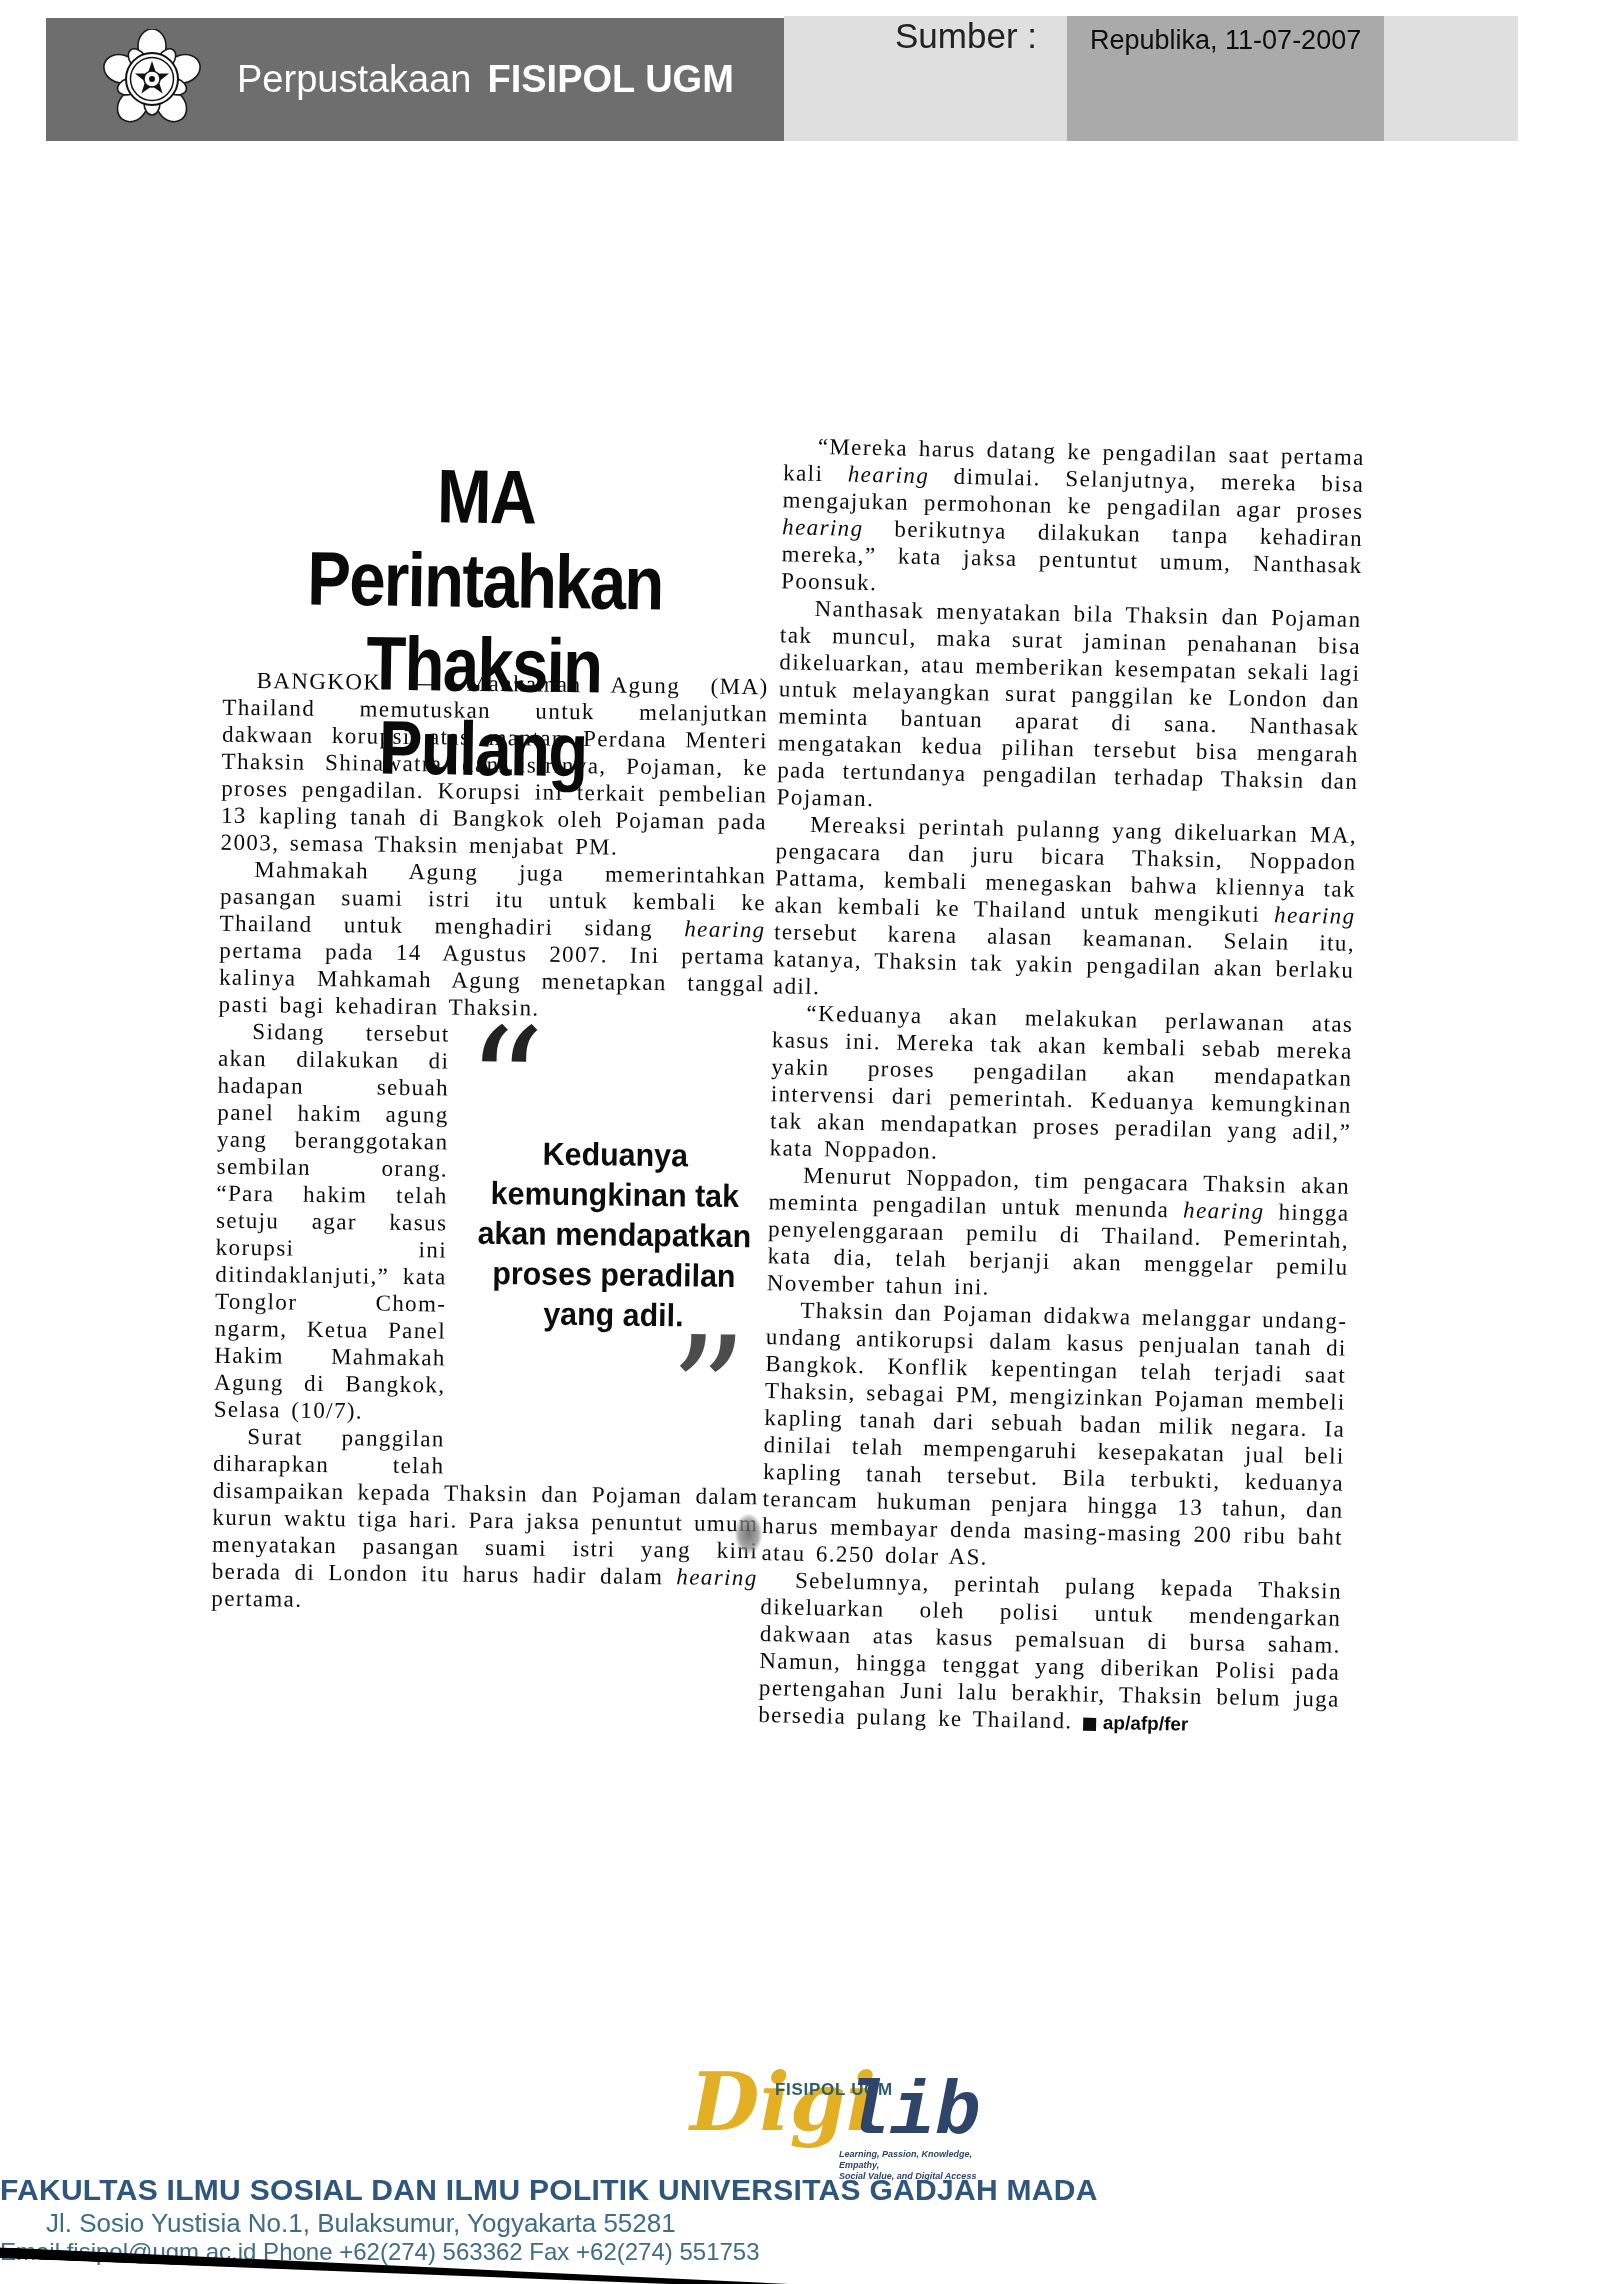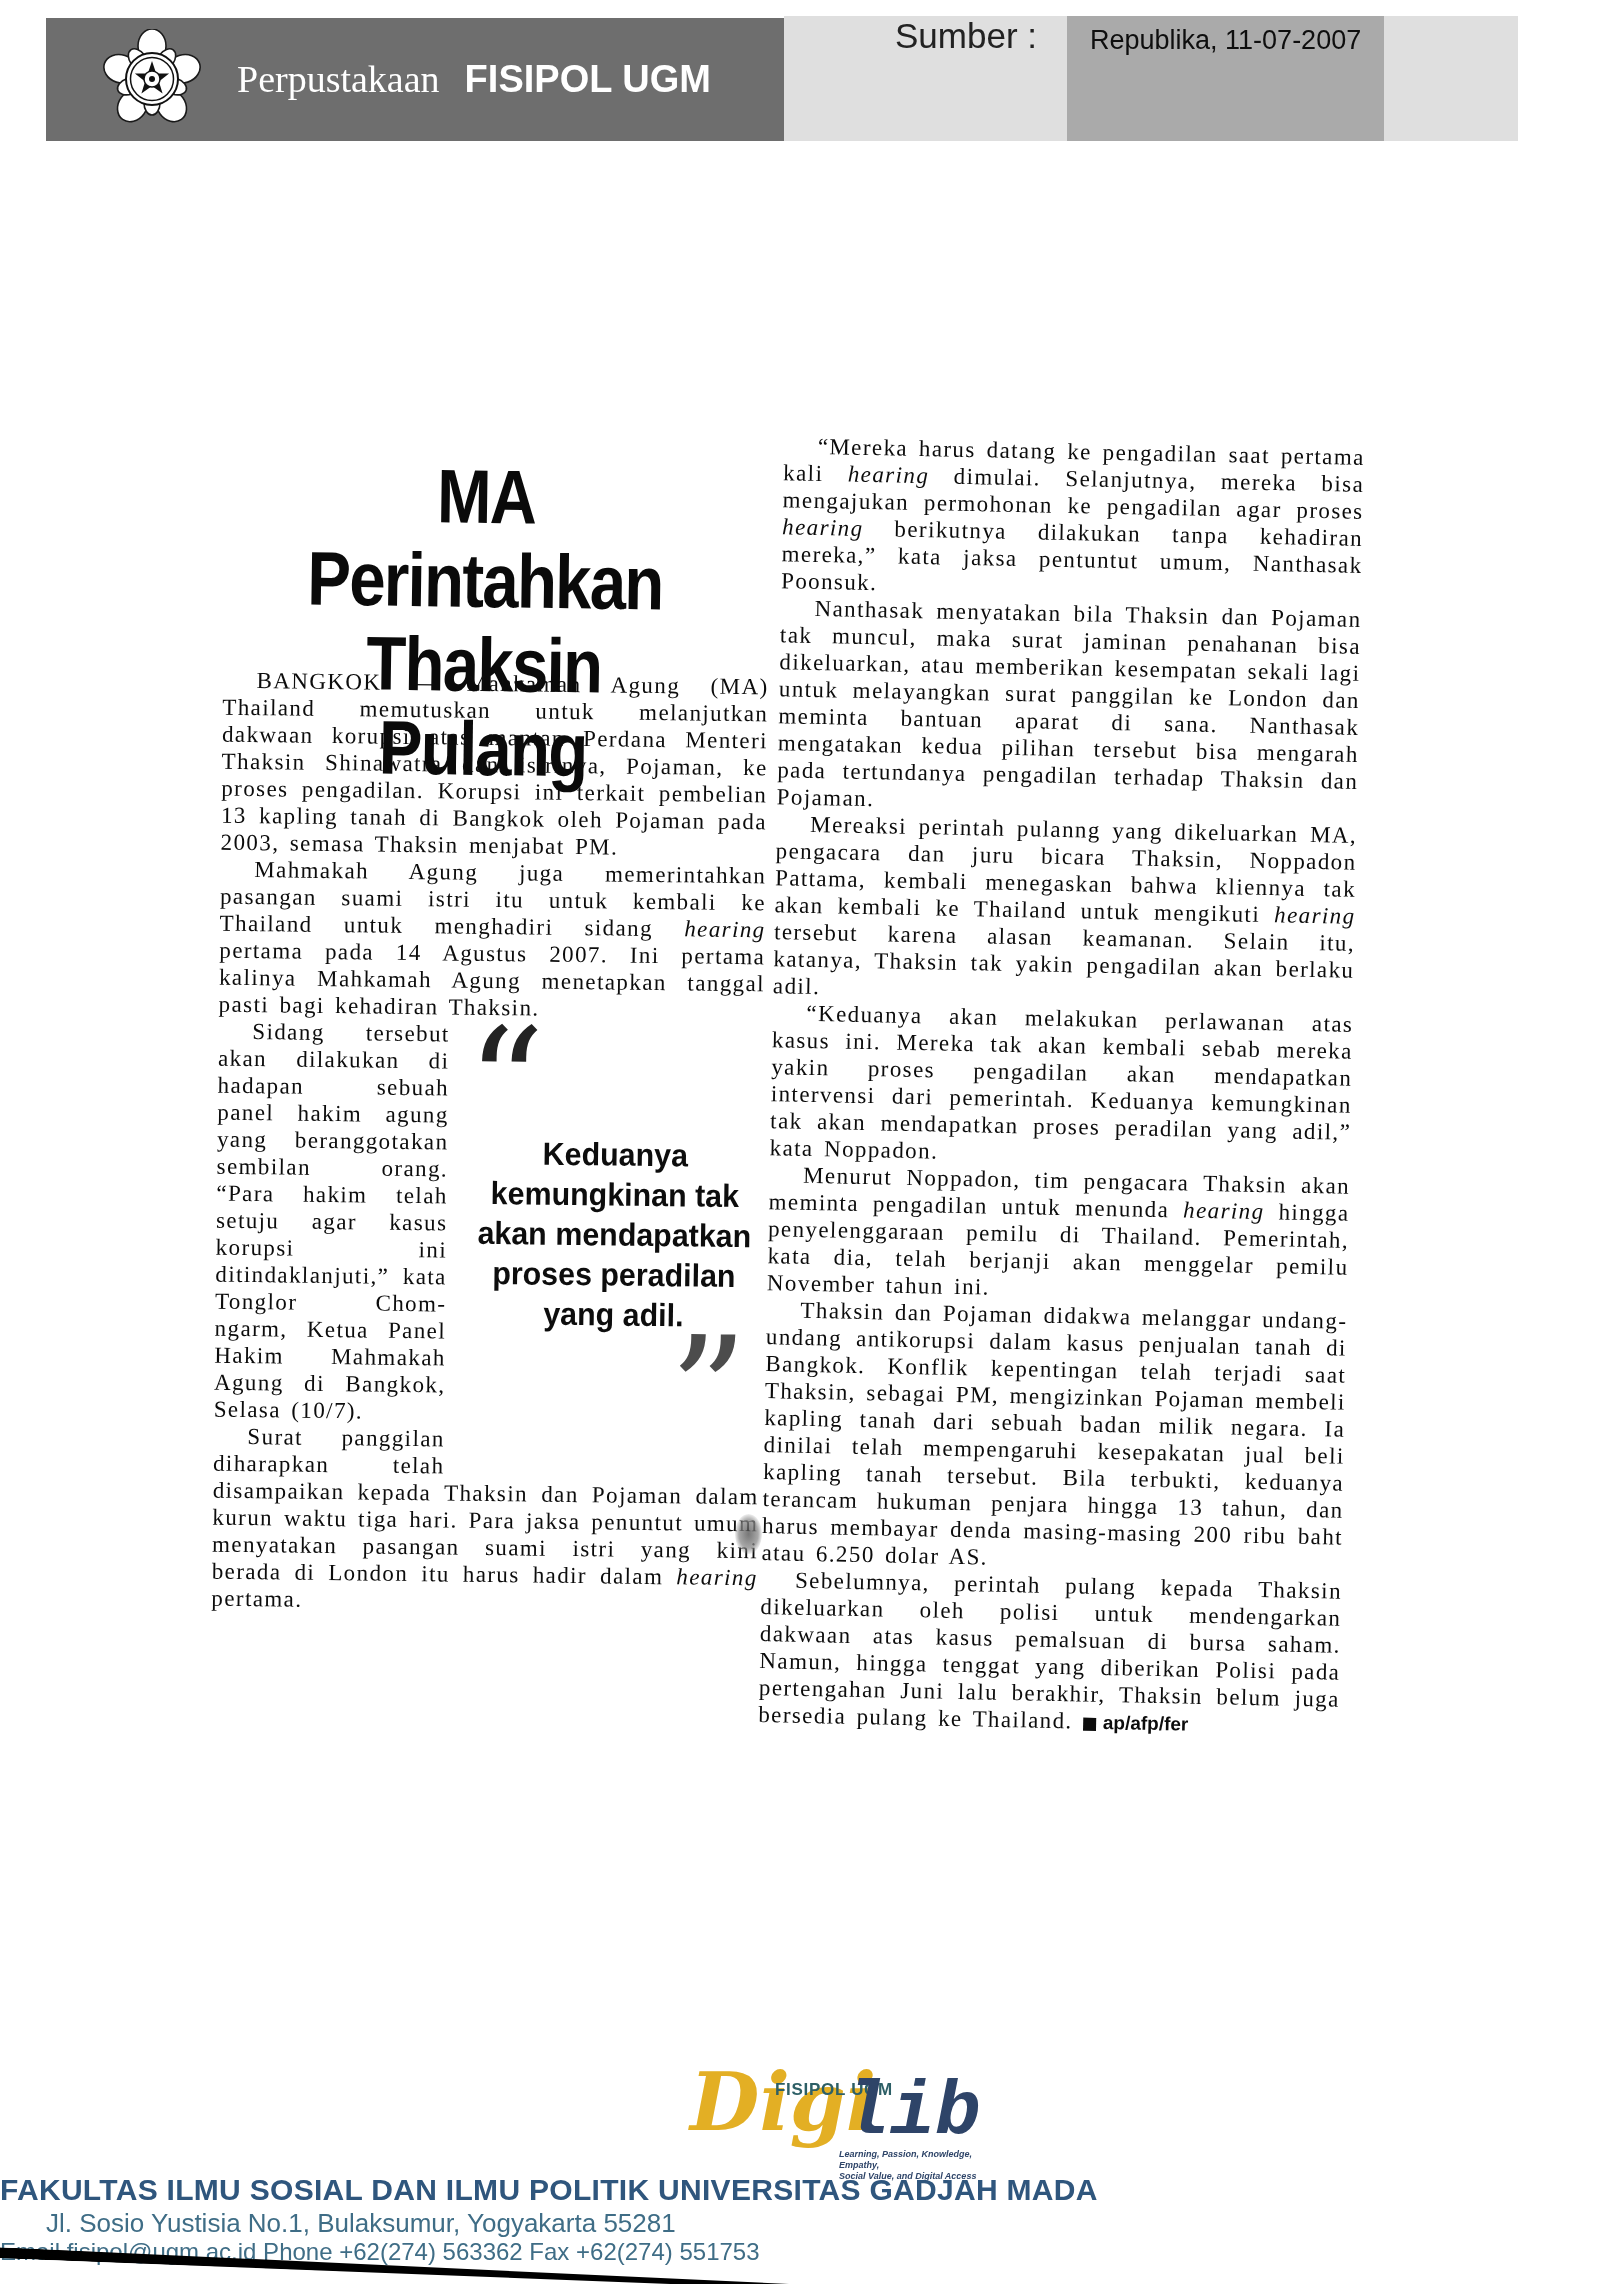--- a/index.html
+++ b/index.html
@@ -3,21 +3,21 @@
 <meta charset="utf-8">
 <style>
   html,body{margin:0;padding:0;background:#fff;}
   *{box-sizing:border-box;}
   .page{position:relative;width:1616px;height:2284px;background:#ffffff;overflow:hidden;}
 
   
   .header-bar{position:absolute;left:46px;top:17.6px;width:739px;height:123px;background:#6e6e6e;display:flex;align-items:center;}
   .ugm-logo{margin-left:56px;width:100px;height:100px;flex:0 0 auto;}
   .lib-title{color:#ffffff;font-family:"Liberation Sans",sans-serif;font-size:38px;margin-left:35px;white-space:nowrap;}
-  .lib-title .prefix{font-weight:normal;margin-right:25px;font-family:Liberation Serif, serif;}
+  .lib-title .prefix{font-weight:normal;margin-right:16px;}
   .lib-title .name{font-weight:bold;}
   .src-panel{position:absolute;left:784px;top:15.6px;width:734px;height:125px;background:#dfdfdf;display:flex;}
   .src-label{font-family:"Liberation Sans",sans-serif;font-size:35px;color:#222222;margin-left:111px;white-space:nowrap;}
   .src-badge{background:#aaaaaa;color:#0e0e0e;font-family:"Liberation Sans",sans-serif;font-size:27px;padding:9px 23px;margin-left:30px;white-space:nowrap;}
 
   
   .headline{position:absolute;left:229px;top:455px;width:511px;text-align:center;font-family:"Liberation Sans",sans-serif;font-weight:bold;font-size:76px;line-height:84px;color:#0a0a0a;letter-spacing:-2px;transform:rotate(0.8deg);}
   .headline .tline{transform:scaleX(0.86);transform-origin:50% 50%;}
 
   

